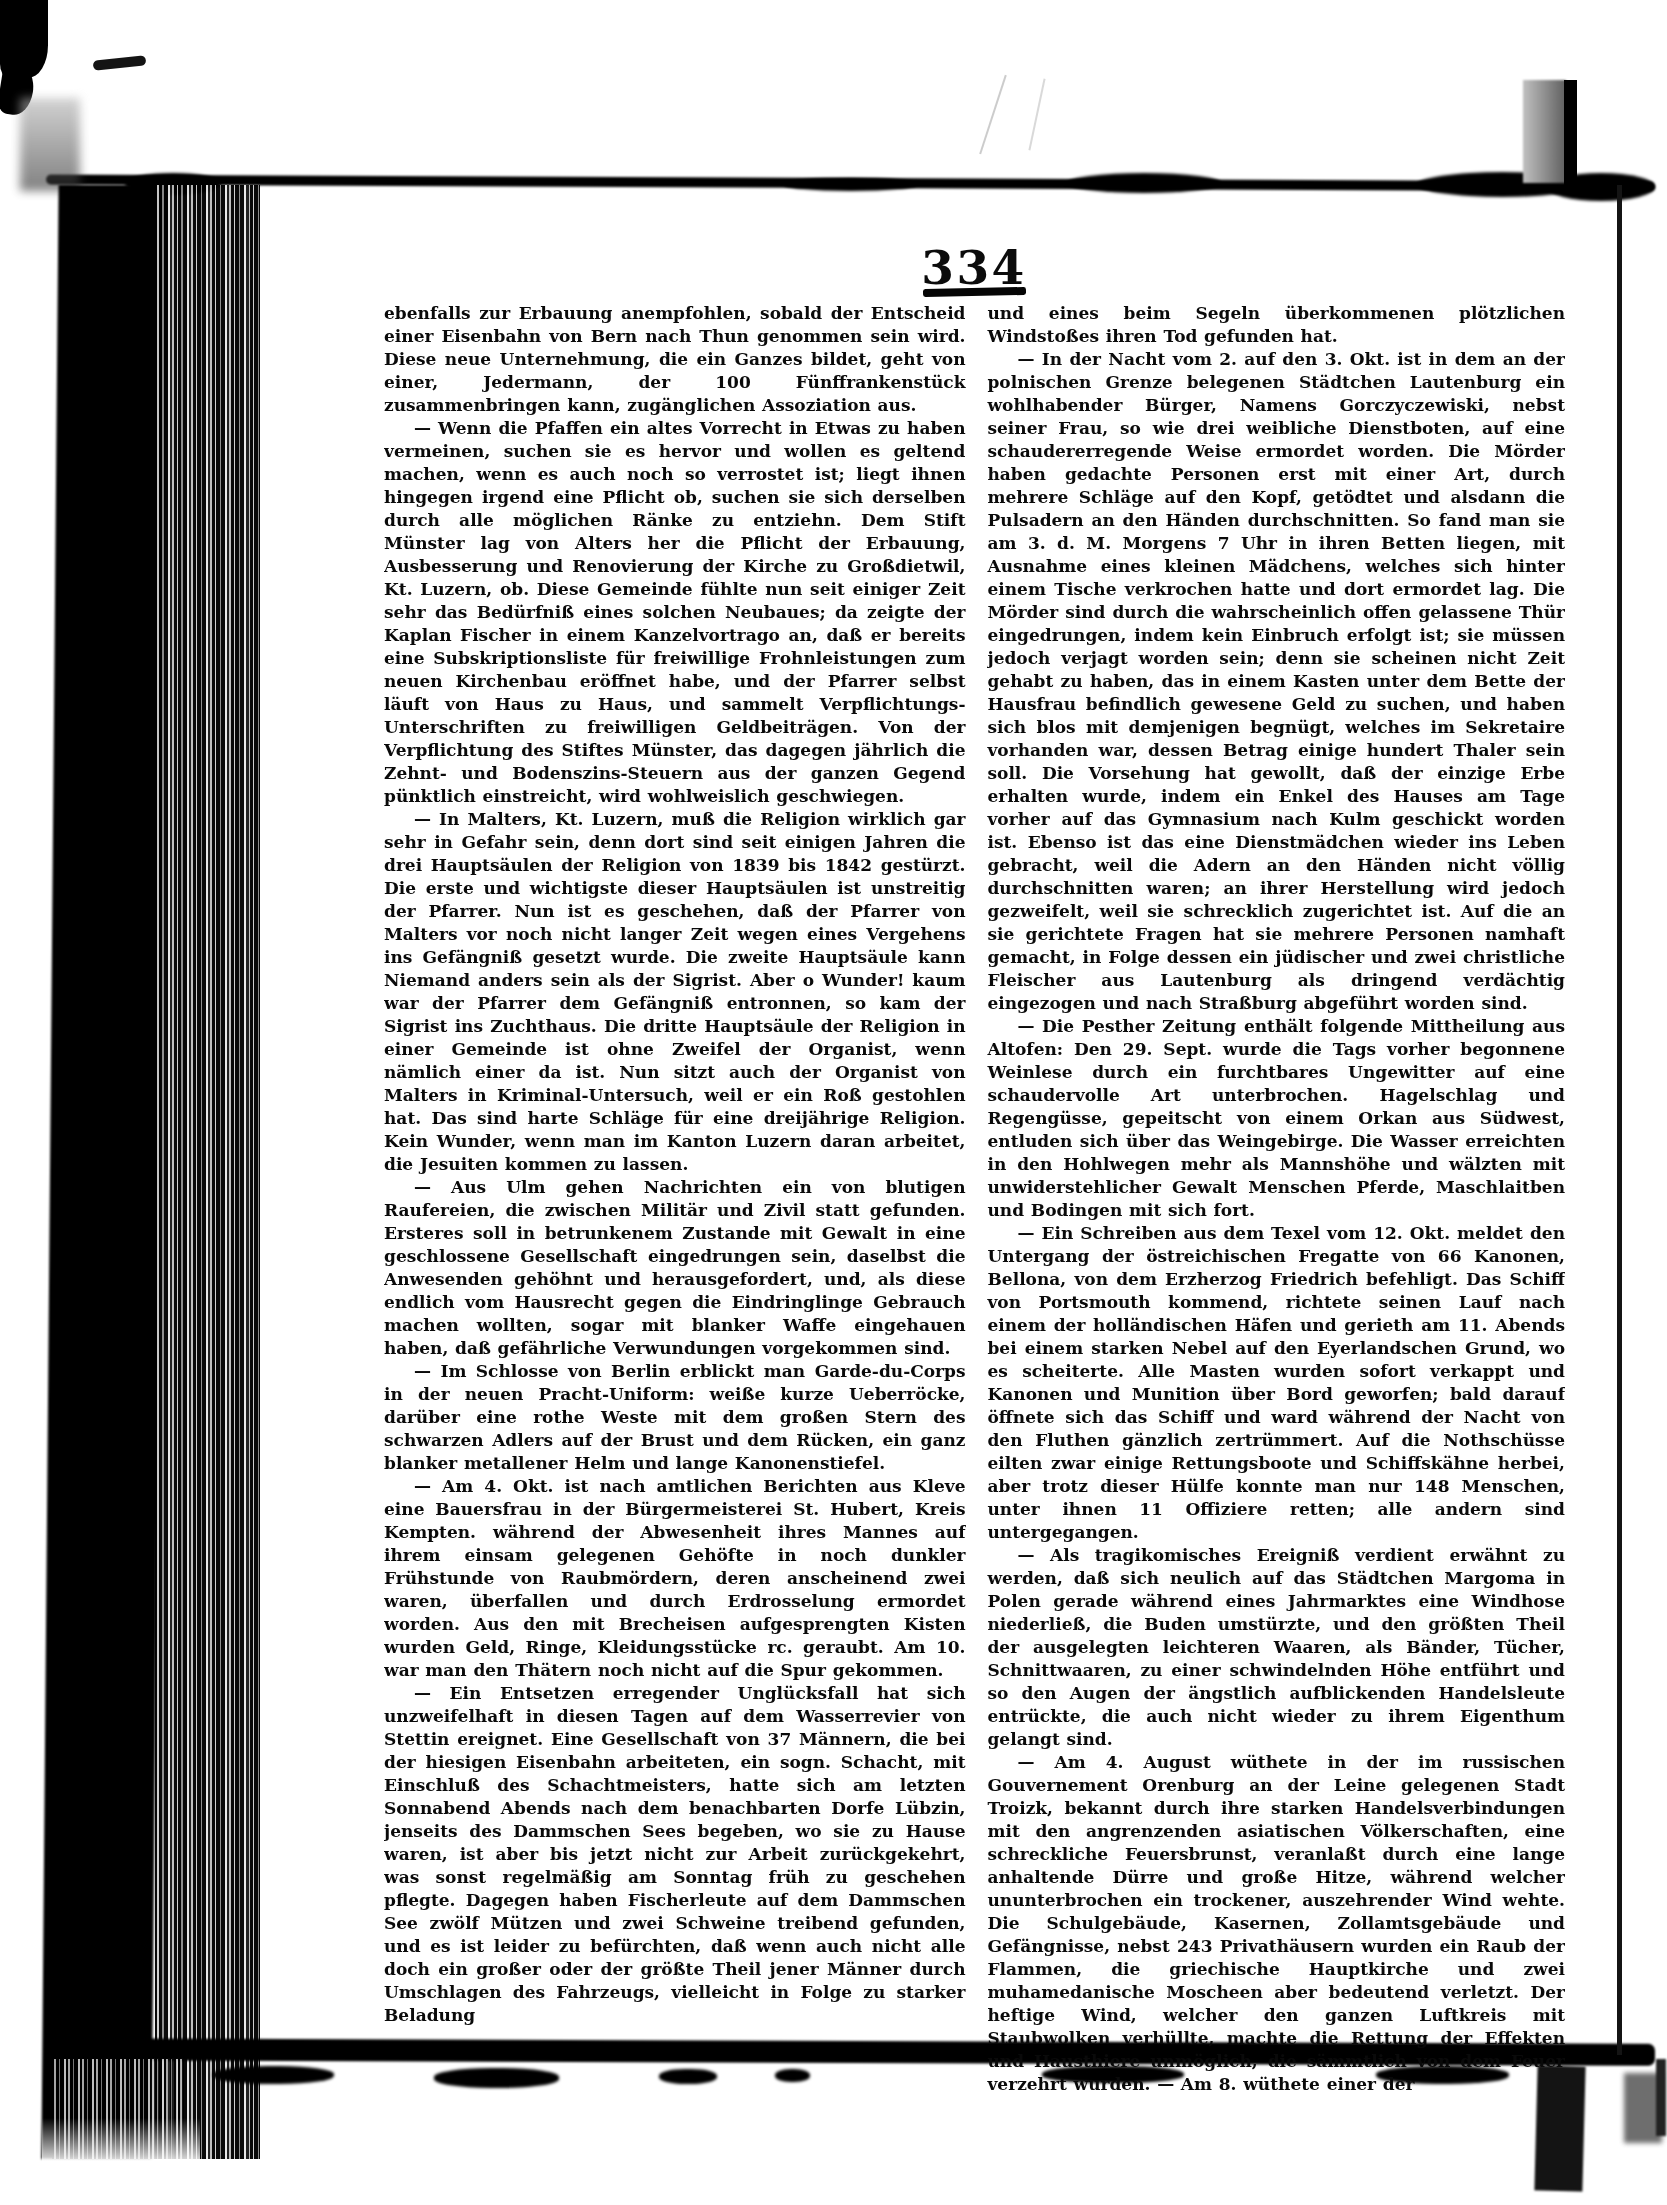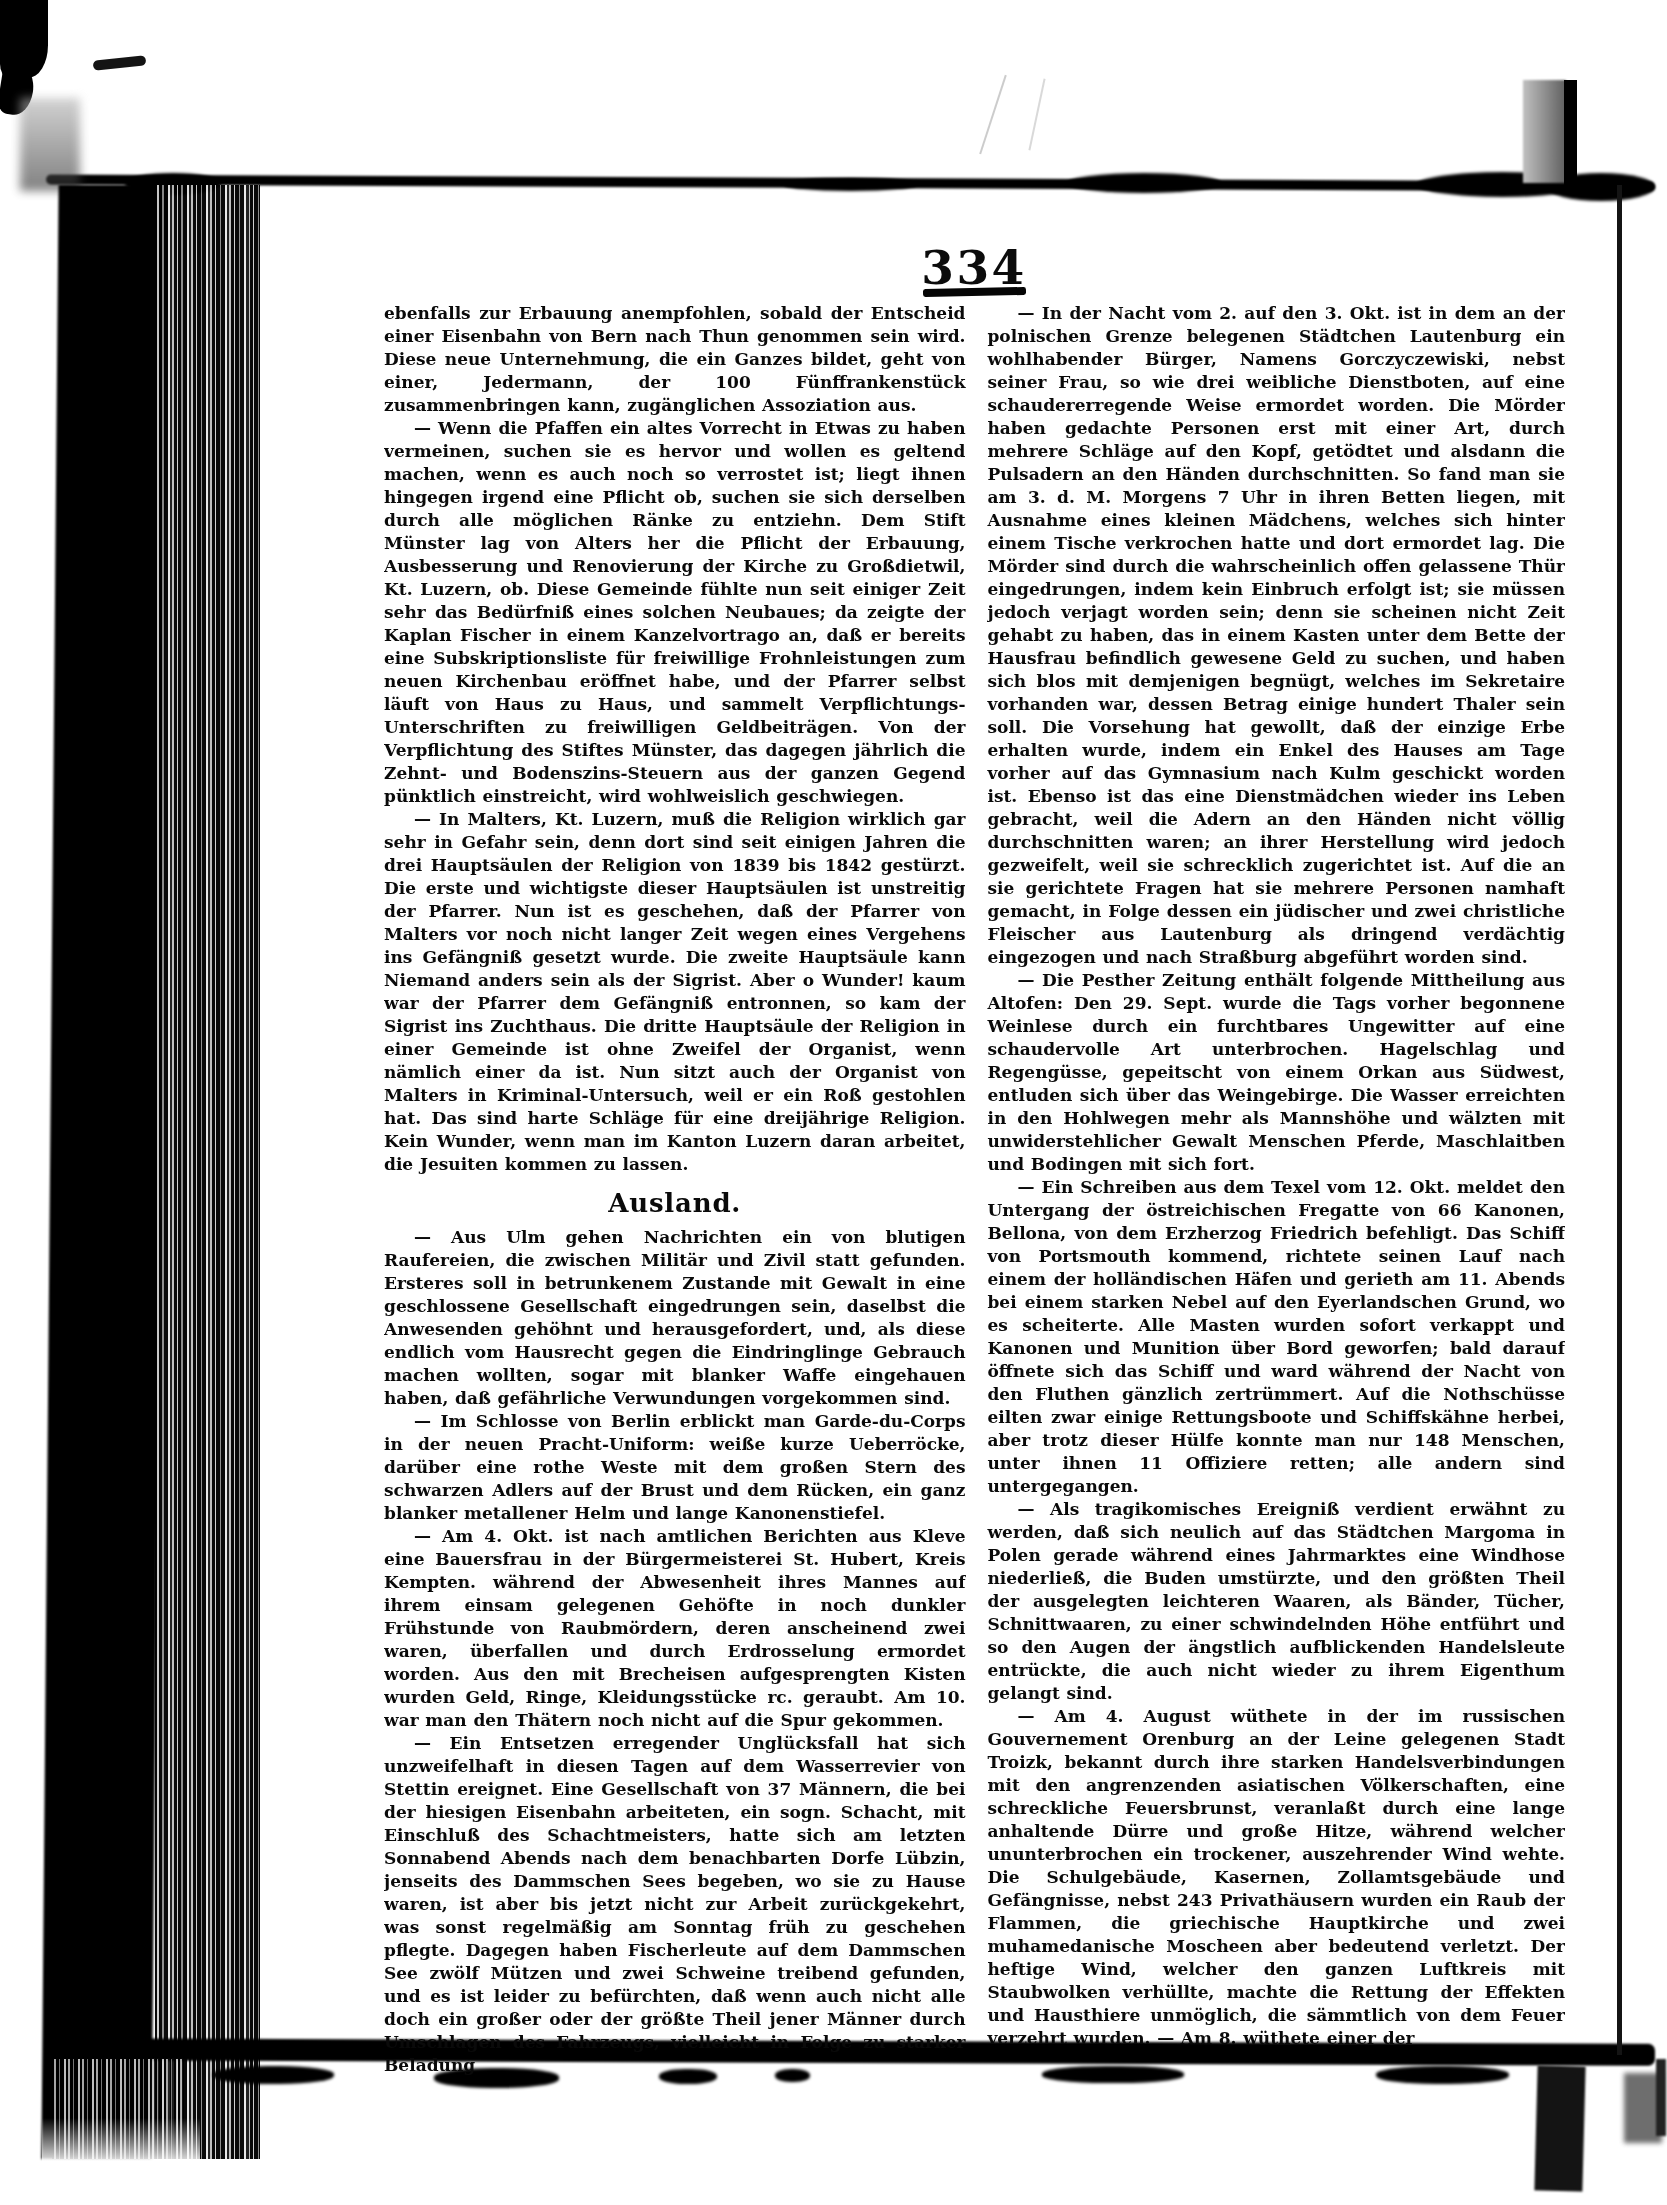--- a/index.html
+++ b/index.html
@@ -108,30 +108,30 @@
   <div class="scratch2" style="position:absolute"></div>
 
   <div class="page-number">334</div>
   <div class="page-number-rule"></div>
 
   <div class="columns">
     <div class="col left">
         <p class="para plain">ebenfalls zur Erbauung anempfohlen, sobald der Entscheid einer Eisenbahn von Bern nach Thun genommen sein wird. Diese neue Unternehmung, die ein Ganzes bildet, geht von einer, Jedermann, der 100 Fünffrankenstück zusammenbringen kann, zugänglichen Assoziation aus.</p>
         <p class="para dash">— Wenn die Pfaffen ein altes Vorrecht in Etwas zu haben vermeinen, suchen sie es hervor und wollen es geltend machen, wenn es auch noch so verrostet ist; liegt ihnen hingegen irgend eine Pflicht ob, suchen sie sich derselben durch alle möglichen Ränke zu entziehn. Dem Stift Münster lag von Alters her die Pflicht der Erbauung, Ausbesserung und Renovierung der Kirche zu Großdietwil, Kt. Luzern, ob. Diese Gemeinde fühlte nun seit einiger Zeit sehr das Bedürfniß eines solchen Neubaues; da zeigte der Kaplan Fischer in einem Kanzelvortrago an, daß er bereits eine Subskriptionsliste für freiwillige Frohnleistungen zum neuen Kirchenbau eröffnet habe, und der Pfarrer selbst läuft von Haus zu Haus, und sammelt Verpflichtungs-Unterschriften zu freiwilligen Geldbeiträgen. Von der Verpflichtung des Stiftes Münster, das dagegen jährlich die Zehnt- und Bodenszins-Steuern aus der ganzen Gegend pünktlich einstreicht, wird wohlweislich geschwiegen.</p>
         <p class="para dash">— In Malters, Kt. Luzern, muß die Religion wirklich gar sehr in Gefahr sein, denn dort sind seit einigen Jahren die drei Hauptsäulen der Religion von 1839 bis 1842 gestürzt. Die erste und wichtigste dieser Hauptsäulen ist unstreitig der Pfarrer. Nun ist es geschehen, daß der Pfarrer von Malters vor noch nicht langer Zeit wegen eines Vergehens ins Gefängniß gesetzt wurde. Die zweite Hauptsäule kann Niemand anders sein als der Sigrist. Aber o Wunder! kaum war der Pfarrer dem Gefängniß entronnen, so kam der Sigrist ins Zuchthaus. Die dritte Hauptsäule der Religion in einer Gemeinde ist ohne Zweifel der Organist, wenn nämlich einer da ist. Nun sitzt auch der Organist von Malters in Kriminal-Untersuch, weil er ein Roß gestohlen hat. Das sind harte Schläge für eine dreijährige Religion. Kein Wunder, wenn man im Kanton Luzern daran arbeitet, die Jesuiten kommen zu lassen.</p>
-        <div class="section-heading">Ausland.</div>
         <p class="para dash">— Aus Ulm gehen Nachrichten ein von blutigen Raufereien, die zwischen Militär und Zivil statt gefunden. Ersteres soll in betrunkenem Zustande mit Gewalt in eine geschlossene Gesellschaft eingedrungen sein, daselbst die Anwesenden gehöhnt und herausgefordert, und, als diese endlich vom Hausrecht gegen die Eindringlinge Gebrauch machen wollten, sogar mit blanker Waffe eingehauen haben, daß gefährliche Verwundungen vorgekommen sind.</p>
         <p class="para dash">— Im Schlosse von Berlin erblickt man Garde-du-Corps in der neuen Pracht-Uniform: weiße kurze Ueberröcke, darüber eine rothe Weste mit dem großen Stern des schwarzen Adlers auf der Brust und dem Rücken, ein ganz blanker metallener Helm und lange Kanonenstiefel.</p>
         <p class="para dash">— Am 4. Okt. ist nach amtlichen Berichten aus Kleve eine Bauersfrau in der Bürgermeisterei St. Hubert, Kreis Kempten. während der Abwesenheit ihres Mannes auf ihrem einsam gelegenen Gehöfte in noch dunkler Frühstunde von Raubmördern, deren anscheinend zwei waren, überfallen und durch Erdrosselung ermordet worden. Aus den mit Brecheisen aufgesprengten Kisten wurden Geld, Ringe, Kleidungsstücke rc. geraubt. Am 10. war man den Thätern noch nicht auf die Spur gekommen.</p>
         <p class="para dash">— Ein Entsetzen erregender Unglücksfall hat sich unzweifelhaft in diesen Tagen auf dem Wasserrevier von Stettin ereignet. Eine Gesellschaft von 37 Männern, die bei der hiesigen Eisenbahn arbeiteten, ein sogn. Schacht, mit Einschluß des Schachtmeisters, hatte sich am letzten Sonnabend Abends nach dem benachbarten Dorfe Lübzin, jenseits des Dammschen Sees begeben, wo sie zu Hause waren, ist aber bis jetzt nicht zur Arbeit zurückgekehrt, was sonst regelmäßig am Sonntag früh zu geschehen pflegte. Dagegen haben Fischerleute auf dem Dammschen See zwölf Mützen und zwei Schweine treibend gefunden, und es ist leider zu befürchten, daß wenn auch nicht alle doch ein großer oder der größte Theil jener Männer durch Umschlagen des Fahrzeugs, vielleicht in Folge zu starker Beladung</p>
       </div>
     <div class="divider-wrap">
       <div class="divider-rule"></div>
     </div>
     <div class="col right">
+        <p class="para plain">und eines beim Segeln überkommenen plötzlichen Windstoßes ihren Tod gefunden hat.</p>
         <p class="para dash">— In der Nacht vom 2. auf den 3. Okt. ist in dem an der polnischen Grenze belegenen Städtchen Lautenburg ein wohlhabender Bürger, Namens Gorczyczewiski, nebst seiner Frau, so wie drei weibliche Dienstboten, auf eine schaudererregende Weise ermordet worden. Die Mörder haben gedachte Personen erst mit einer Art, durch mehrere Schläge auf den Kopf, getödtet und alsdann die Pulsadern an den Händen durchschnitten. So fand man sie am 3. d. M. Morgens 7 Uhr in ihren Betten liegen, mit Ausnahme eines kleinen Mädchens, welches sich hinter einem Tische verkrochen hatte und dort ermordet lag. Die Mörder sind durch die wahrscheinlich offen gelassene Thür eingedrungen, indem kein Einbruch erfolgt ist; sie müssen jedoch verjagt worden sein; denn sie scheinen nicht Zeit gehabt zu haben, das in einem Kasten unter dem Bette der Hausfrau befindlich gewesene Geld zu suchen, und haben sich blos mit demjenigen begnügt, welches im Sekretaire vorhanden war, dessen Betrag einige hundert Thaler sein soll. Die Vorsehung hat gewollt, daß der einzige Erbe erhalten wurde, indem ein Enkel des Hauses am Tage vorher auf das Gymnasium nach Kulm geschickt worden ist. Ebenso ist das eine Dienstmädchen wieder ins Leben gebracht, weil die Adern an den Händen nicht völlig durchschnitten waren; an ihrer Herstellung wird jedoch gezweifelt, weil sie schrecklich zugerichtet ist. Auf die an sie gerichtete Fragen hat sie mehrere Personen namhaft gemacht, in Folge dessen ein jüdischer und zwei christliche Fleischer aus Lautenburg als dringend verdächtig eingezogen und nach Straßburg abgeführt worden sind.</p>
         <p class="para dash">— Die Pesther Zeitung enthält folgende Mittheilung aus Altofen: Den 29. Sept. wurde die Tags vorher begonnene Weinlese durch ein furchtbares Ungewitter auf eine schaudervolle Art unterbrochen. Hagelschlag und Regengüsse, gepeitscht von einem Orkan aus Südwest, entluden sich über das Weingebirge. Die Wasser erreichten in den Hohlwegen mehr als Mannshöhe und wälzten mit unwiderstehlicher Gewalt Menschen Pferde, Maschlaitben und Bodingen mit sich fort.</p>
         <p class="para dash">— Ein Schreiben aus dem Texel vom 12. Okt. meldet den Untergang der östreichischen Fregatte von 66 Kanonen, Bellona, von dem Erzherzog Friedrich befehligt. Das Schiff von Portsmouth kommend, richtete seinen Lauf nach einem der holländischen Häfen und gerieth am 11. Abends bei einem starken Nebel auf den Eyerlandschen Grund, wo es scheiterte. Alle Masten wurden sofort verkappt und Kanonen und Munition über Bord geworfen; bald darauf öffnete sich das Schiff und ward während der Nacht von den Fluthen gänzlich zertrümmert. Auf die Nothschüsse eilten zwar einige Rettungsboote und Schiffskähne herbei, aber trotz dieser Hülfe konnte man nur 148 Menschen, unter ihnen 11 Offiziere retten; alle andern sind untergegangen.</p>
         <p class="para dash">— Als tragikomisches Ereigniß verdient erwähnt zu werden, daß sich neulich auf das Städtchen Margoma in Polen gerade während eines Jahrmarktes eine Windhose niederließ, die Buden umstürzte, und den größten Theil der ausgelegten leichteren Waaren, als Bänder, Tücher, Schnittwaaren, zu einer schwindelnden Höhe entführt und so den Augen der ängstlich aufblickenden Handelsleute entrückte, die auch nicht wieder zu ihrem Eigenthum gelangt sind.</p>
         <p class="para dash">— Am 4. August wüthete in der im russischen Gouvernement Orenburg an der Leine gelegenen Stadt Troizk, bekannt durch ihre starken Handelsverbindungen mit den angrenzenden asiatischen Völkerschaften, eine schreckliche Feuersbrunst, veranlaßt durch eine lange anhaltende Dürre und große Hitze, während welcher ununterbrochen ein trockener, auszehrender Wind wehte. Die Schulgebäude, Kasernen, Zollamtsgebäude und Gefängnisse, nebst 243 Privathäusern wurden ein Raub der Flammen, die griechische Hauptkirche und zwei muhamedanische Moscheen aber bedeutend verletzt. Der heftige Wind, welcher den ganzen Luftkreis mit Staubwolken verhüllte, machte die Rettung der Effekten und Hausthiere unmöglich, die sämmtlich von dem Feuer verzehrt wurden. — Am 8. wüthete einer der</p>
       </div>
   </div>
 
 </div>
 

